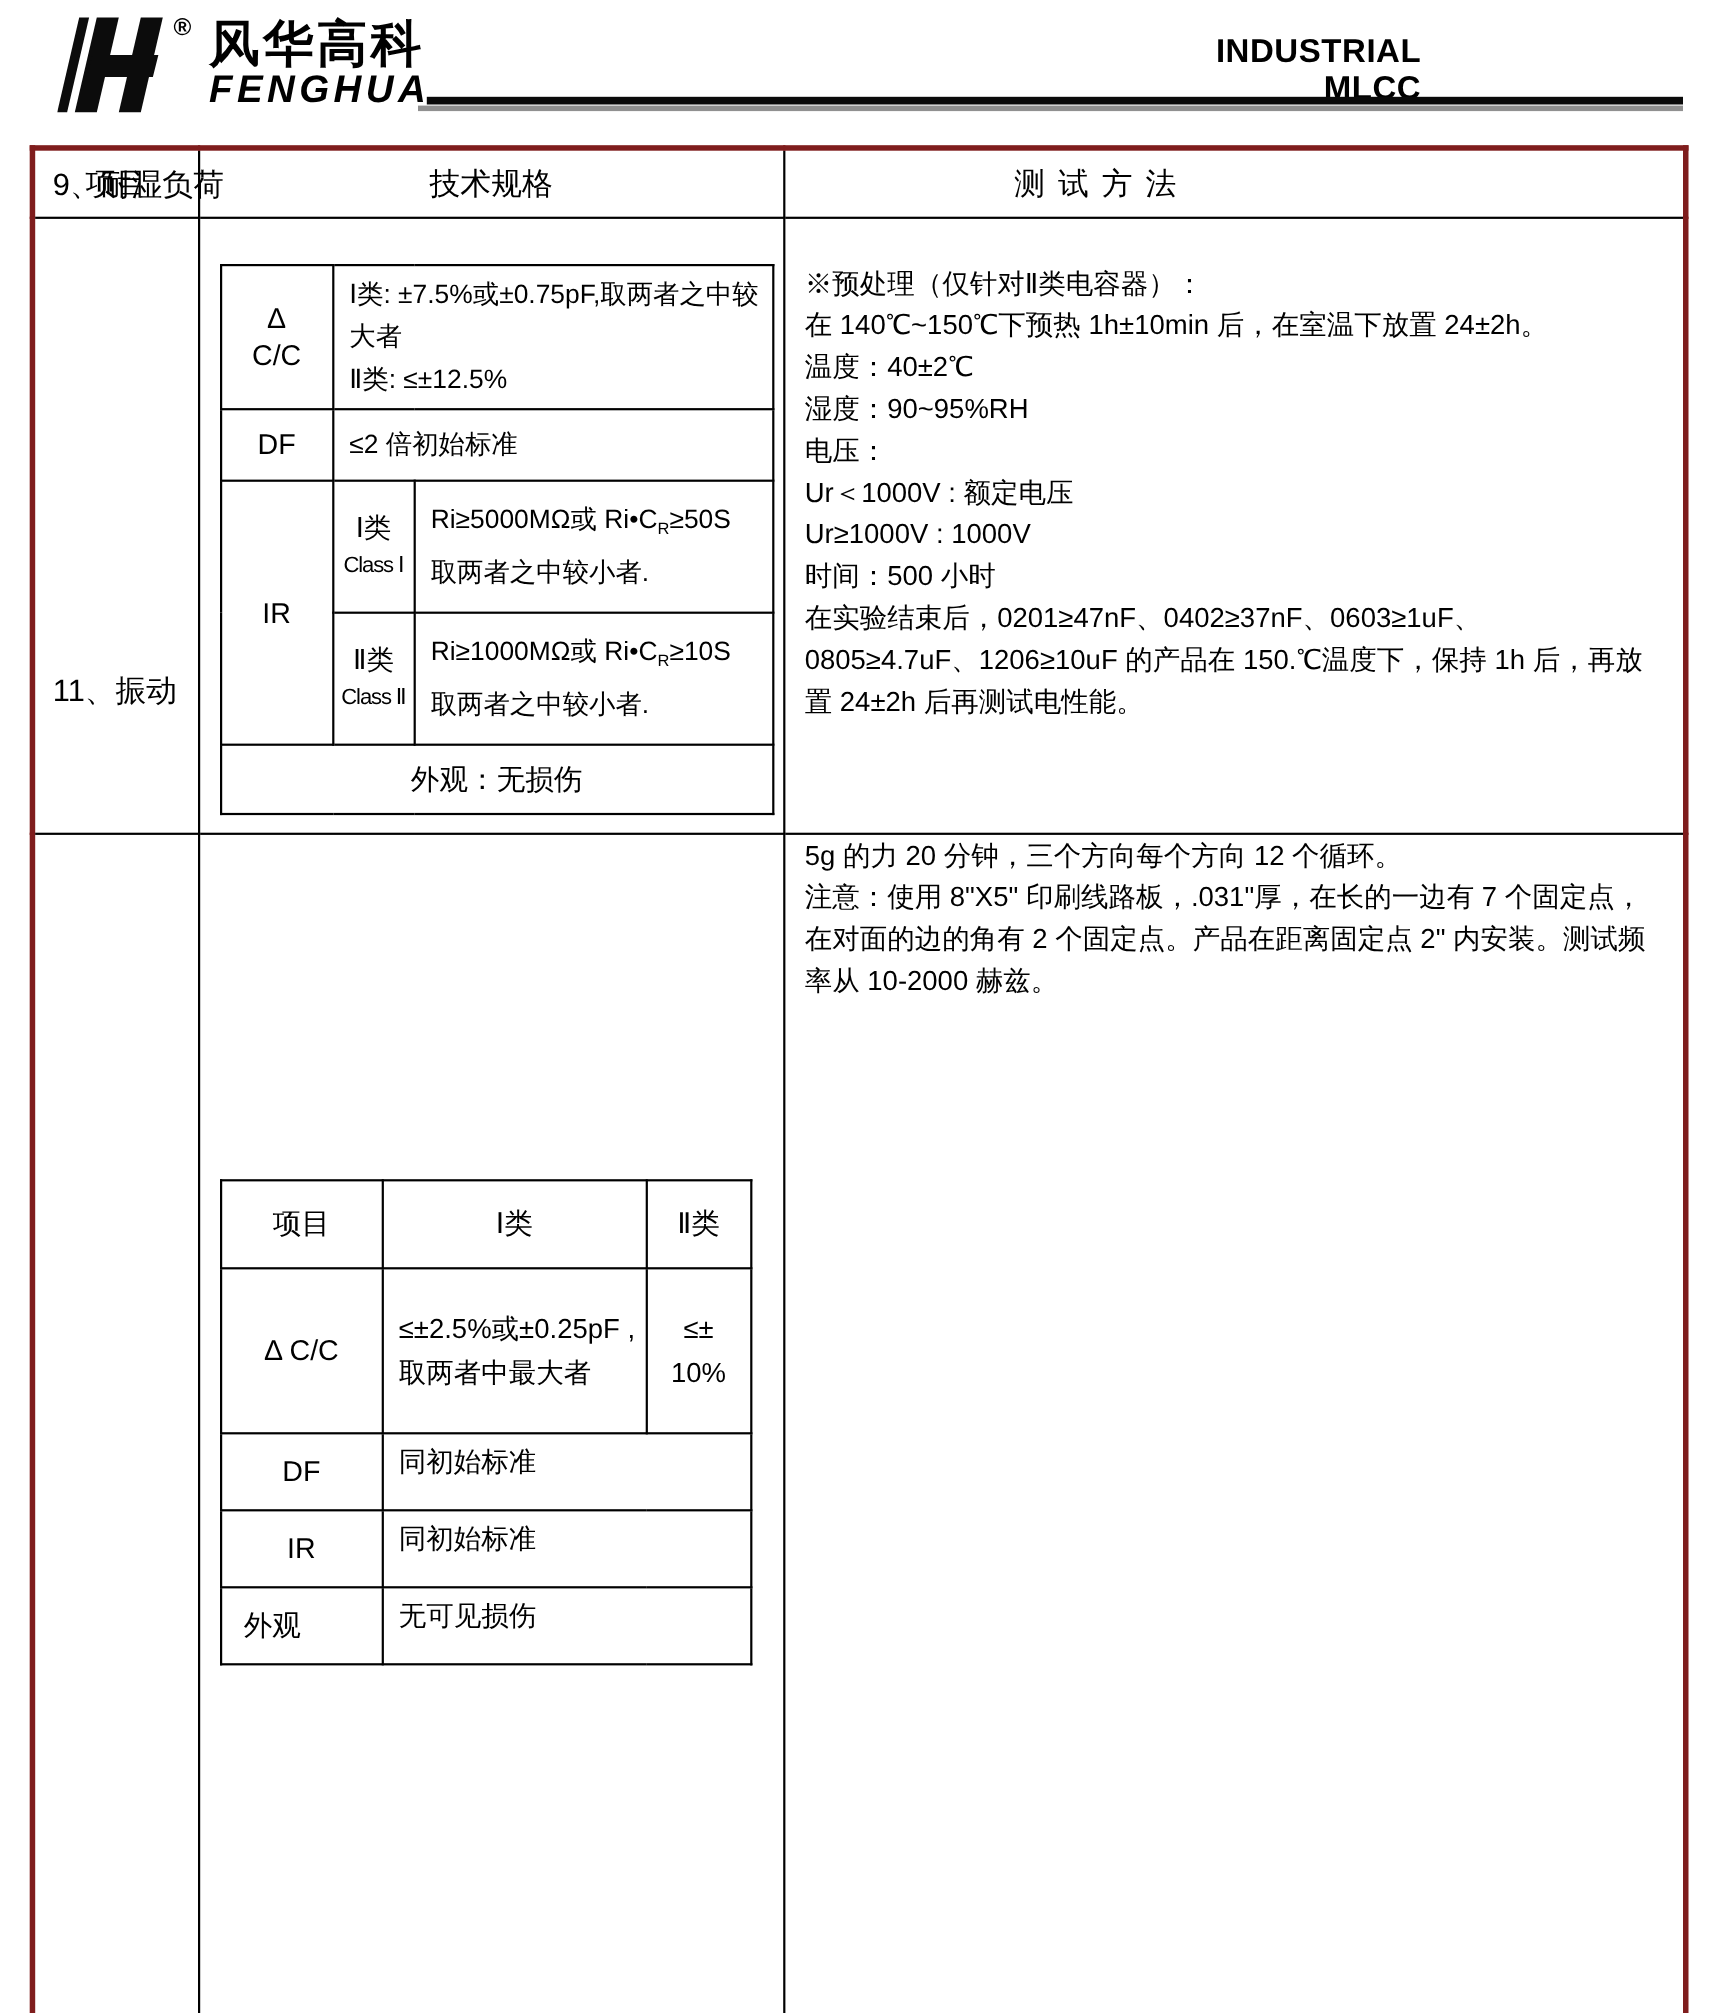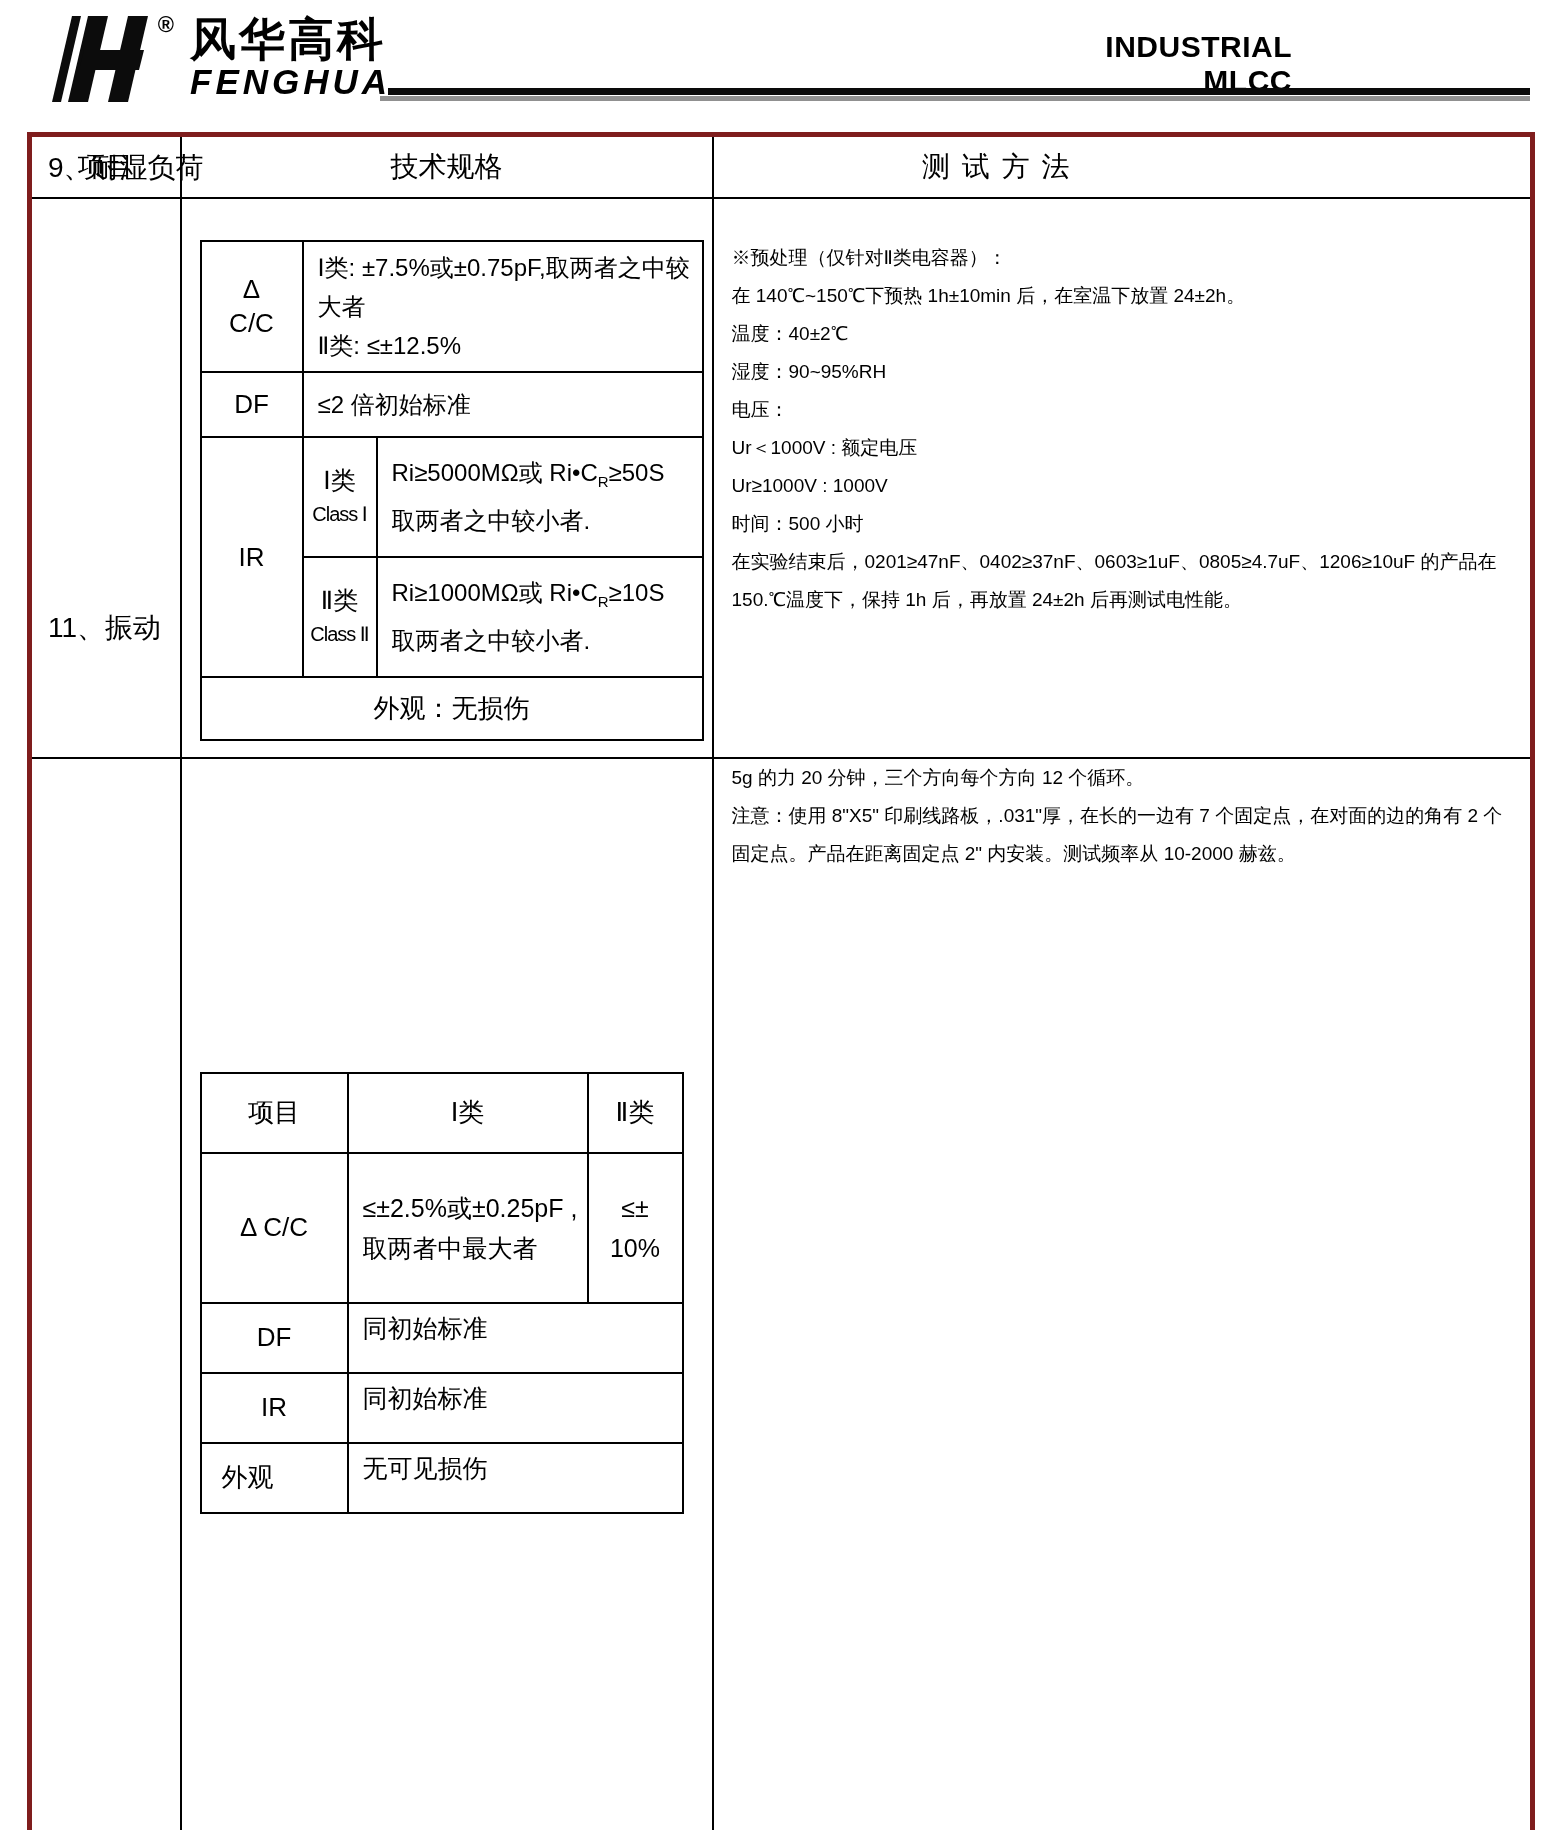--- a/index.html
+++ b/index.html
@@ -71,21 +71,21 @@
   .nt2 tr.r-df   > td { height:70px; }
   .nt2 tr.r-ir   > td { height:70px; }
   .nt2 tr.r-app  > td { height:70px; }
   .nt2 td.lbl { text-align:center; vertical-align:middle; font-size:26px; }
   .nt2 td.content { vertical-align:middle; padding:4px 8px 4px 14px; line-height:40px; font-size:25px; }
   .nt2 td.content2 { text-align:center; vertical-align:middle; line-height:40px; font-size:25px; }
   .nt2 td.topleft { vertical-align:top; padding:8px 8px 4px 14px; font-size:25px; }
   .nt2 td.lbl-left { vertical-align:middle; text-align:left; padding-left:20px; font-size:26px; }
 
   
-  td.methodcell { vertical-align:middle; padding:0 26px 0 18px; font-size:19px; }
+  td.methodcell { vertical-align:middle; padding:0 26px 0 18px; font-size:25px; }
   td.methodcell.m9 { padding-top:40px; }
   .mline { line-height:38px; }
 </style>
 </head>
 <body>
 
 <div class="page">
 
   <div class="brand">
     <div class="logo-mark">

